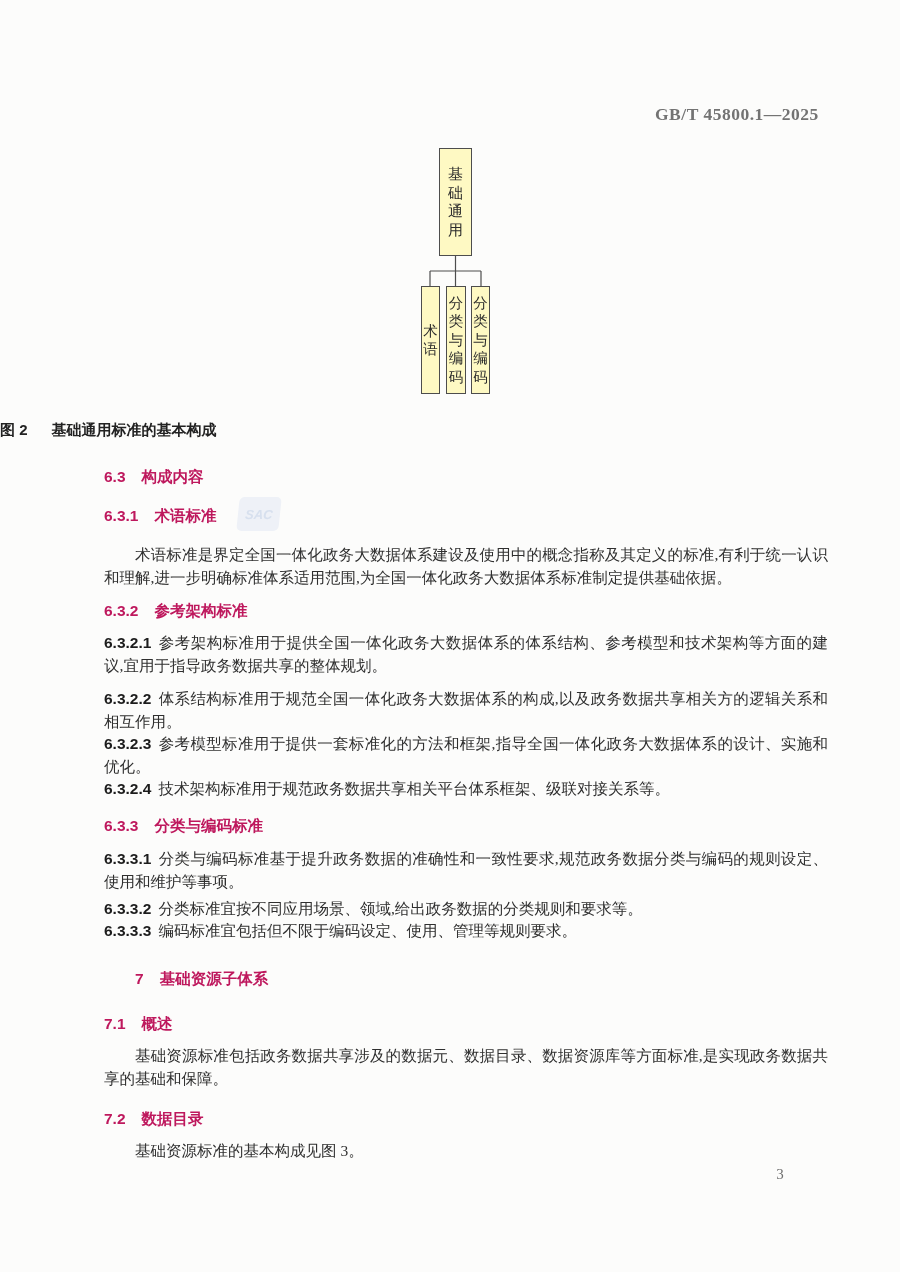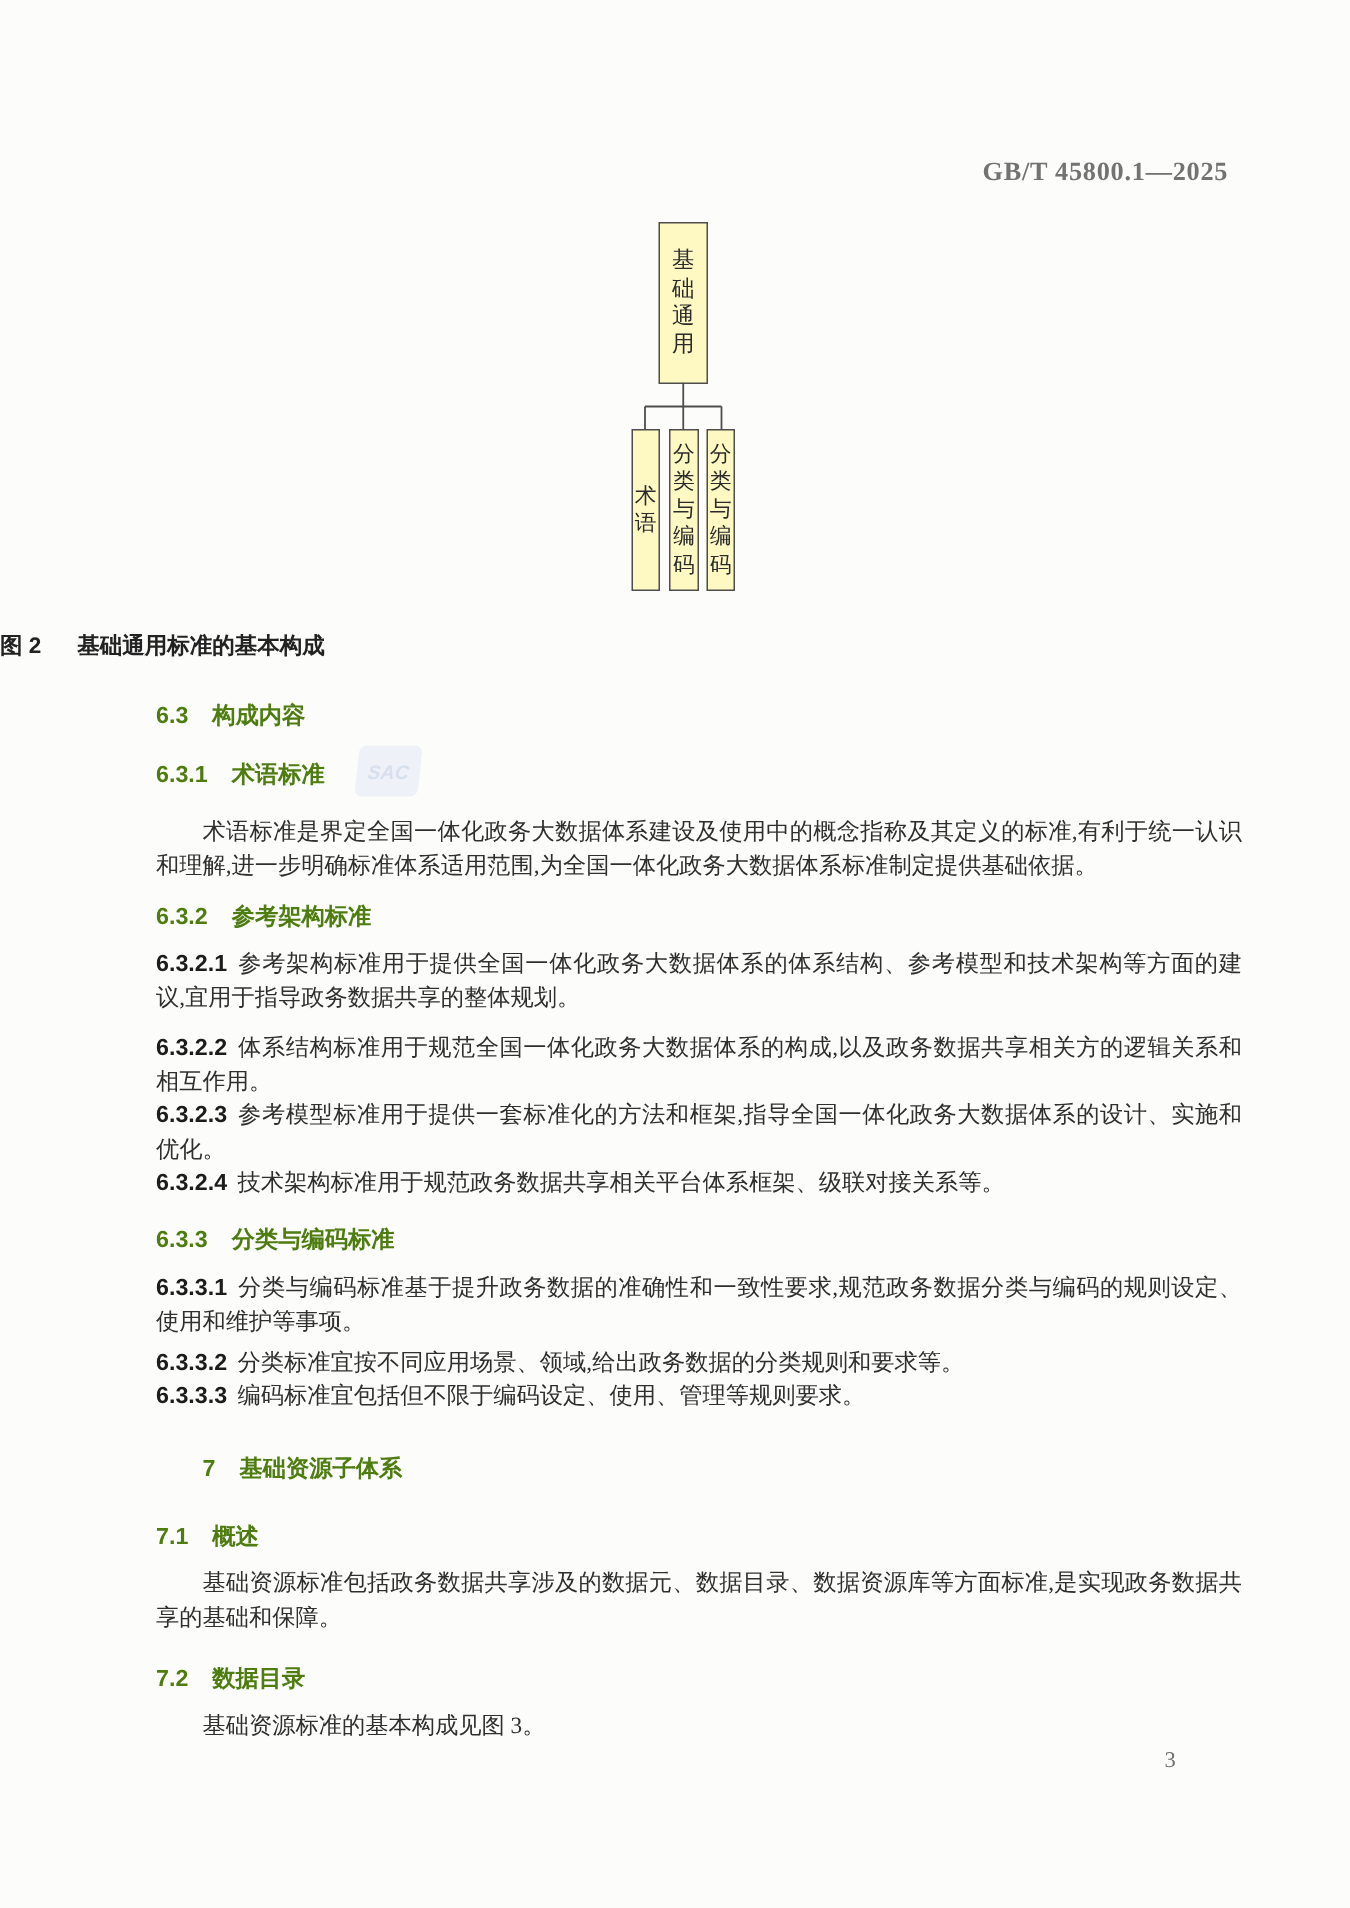--- a/index.html
+++ b/index.html
@@ -45,21 +45,21 @@
     left: 0; top: 421px; width: 900px;
     font-family: "Liberation Sans", "DejaVu Sans", sans-serif;
     font-weight: bold; font-size: 15px; color: #222;
   }
   .fig-caption .cap-num { margin-right: 24px; }
 
   
   .heading {
     left: 104px; width: 724px;
     font-family: "Liberation Sans", "DejaVu Sans", sans-serif;
-    font-weight: bold; font-size: 15.5px; color: #4d7c0f;
+    font-weight: bold; font-size: 15.5px; color: #be185d;
     white-space: nowrap;
   }
   .heading .hnum { margin-right: 16px; }
 
   .para {
     left: 104px; width: 724px;
     font-size: 15.5px; line-height: 22.5px;
     text-align: justify;
     color: #2f2f2f;
   }

